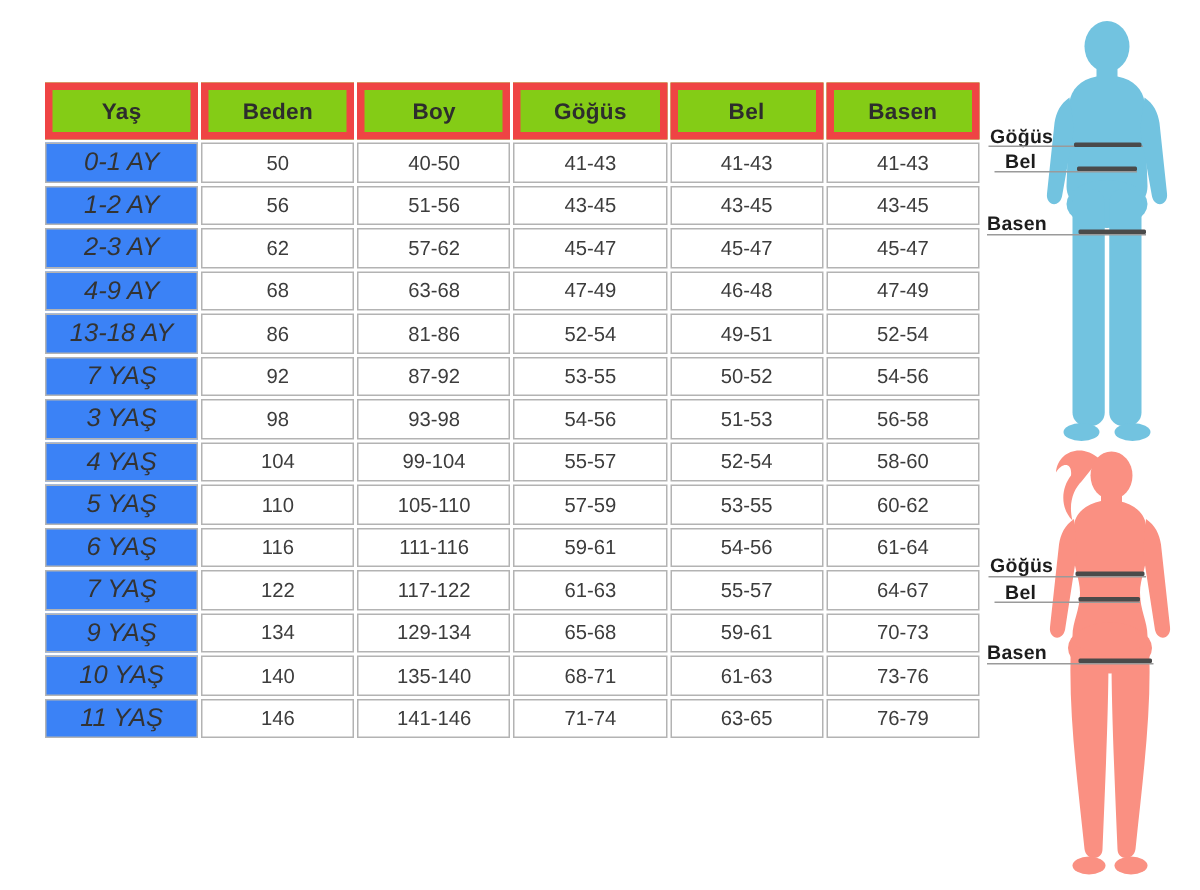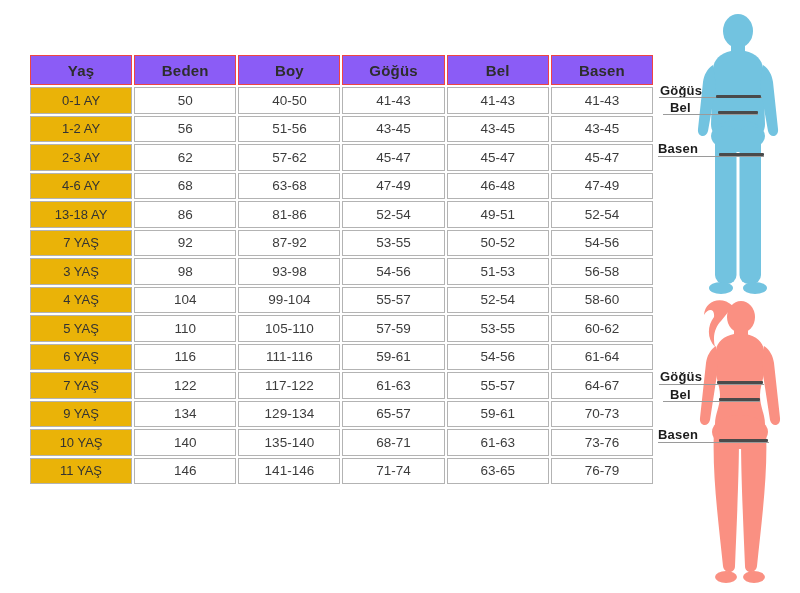--- a/index.html
+++ b/index.html
@@ -6,30 +6,30 @@
   #stage{
     position:relative;width:800px;height:593px;background:#ffffff;overflow:hidden;
     font-family:"Liberation Sans","DejaVu Sans",sans-serif;
   }
   
   table.size-table{
     position:absolute;left:28px;top:53px;width:627px;
     border-collapse:separate;border-spacing:2px;table-layout:fixed;
   }
   table.size-table th{
-    background:#8b5cf6;border:1px solid #ef4444;height:26px;
+    background:#84cc16;border:5px solid #ef4444;height:26px;
     font-size:15px;font-weight:bold;color:#2d2d2d;text-align:center;
     letter-spacing:.2px;
   }
   table.size-table td{
     background:#ffffff;border:1px solid #b3b3b3;height:22.5px;
     font-size:13.5px;color:#3c3c3c;text-align:center;
   }
   table.size-table td:first-child{
-    background:#eab308;font-size:13px;color:#333333;
+    background:#3b82f6;font-size:17px;color:#333333;font-style:italic;
   }
   
   .fig{position:absolute;}
   .meas-label{
     position:absolute;font-size:13px;font-weight:bold;color:#1c1c1c;
     line-height:13px;white-space:nowrap;letter-spacing:.2px;
   }
   .leader{position:absolute;height:1px;background:#9a9a9a;}
   .bodyline{position:absolute;height:3px;background:#4a4a4a;border-radius:1px;}
 </style>
@@ -68,21 +68,21 @@
         </tr>
         <tr>
           <td>2-3 AY</td>
           <td>62</td>
           <td>57-62</td>
           <td>45-47</td>
           <td>45-47</td>
           <td>45-47</td>
         </tr>
         <tr>
-          <td>4-6 AY</td>
+          <td>4-9 AY</td>
           <td>68</td>
           <td>63-68</td>
           <td>47-49</td>
           <td>46-48</td>
           <td>47-49</td>
         </tr>
         <tr>
           <td>13-18 AY</td>
           <td>86</td>
           <td>81-86</td>
@@ -135,21 +135,21 @@
           <td>122</td>
           <td>117-122</td>
           <td>61-63</td>
           <td>55-57</td>
           <td>64-67</td>
         </tr>
         <tr>
           <td>9 YAŞ</td>
           <td>134</td>
           <td>129-134</td>
-          <td>65-57</td>
+          <td>65-68</td>
           <td>59-61</td>
           <td>70-73</td>
         </tr>
         <tr>
           <td>10 YAŞ</td>
           <td>140</td>
           <td>135-140</td>
           <td>68-71</td>
           <td>61-63</td>
           <td>73-76</td>

